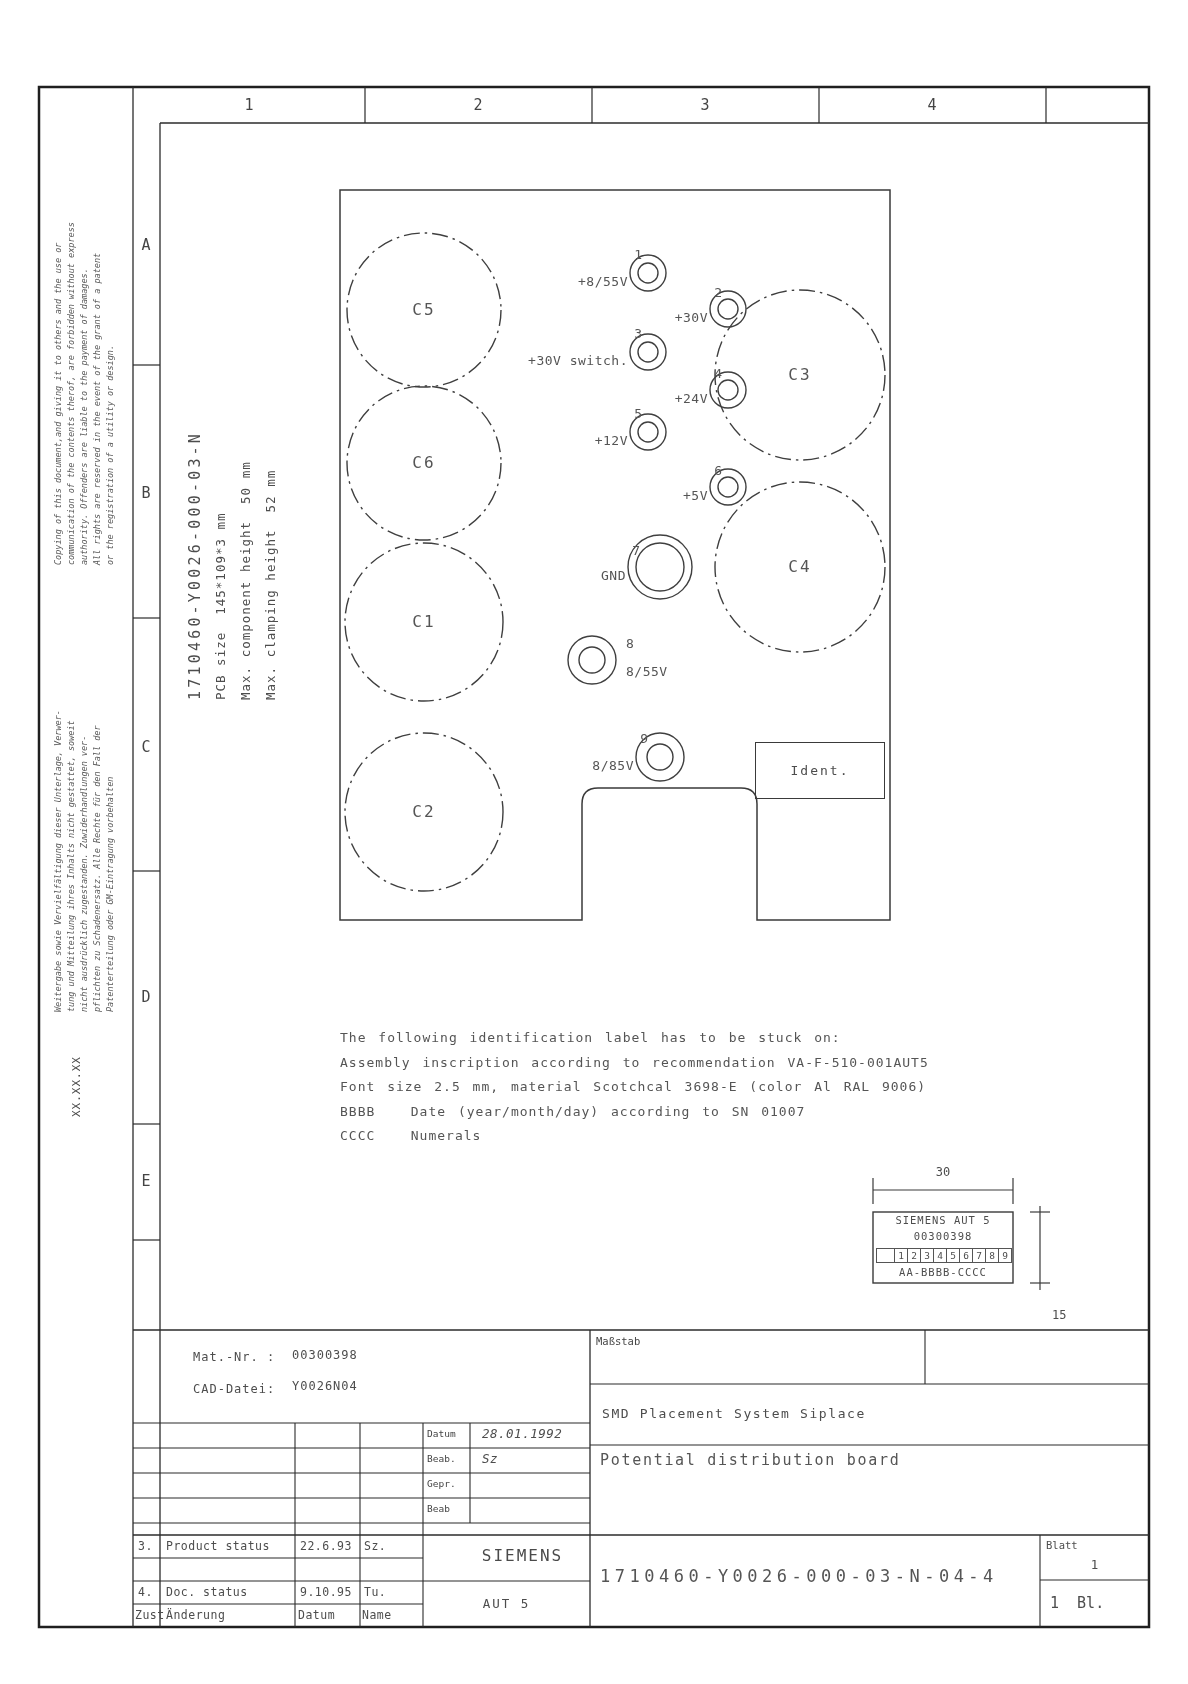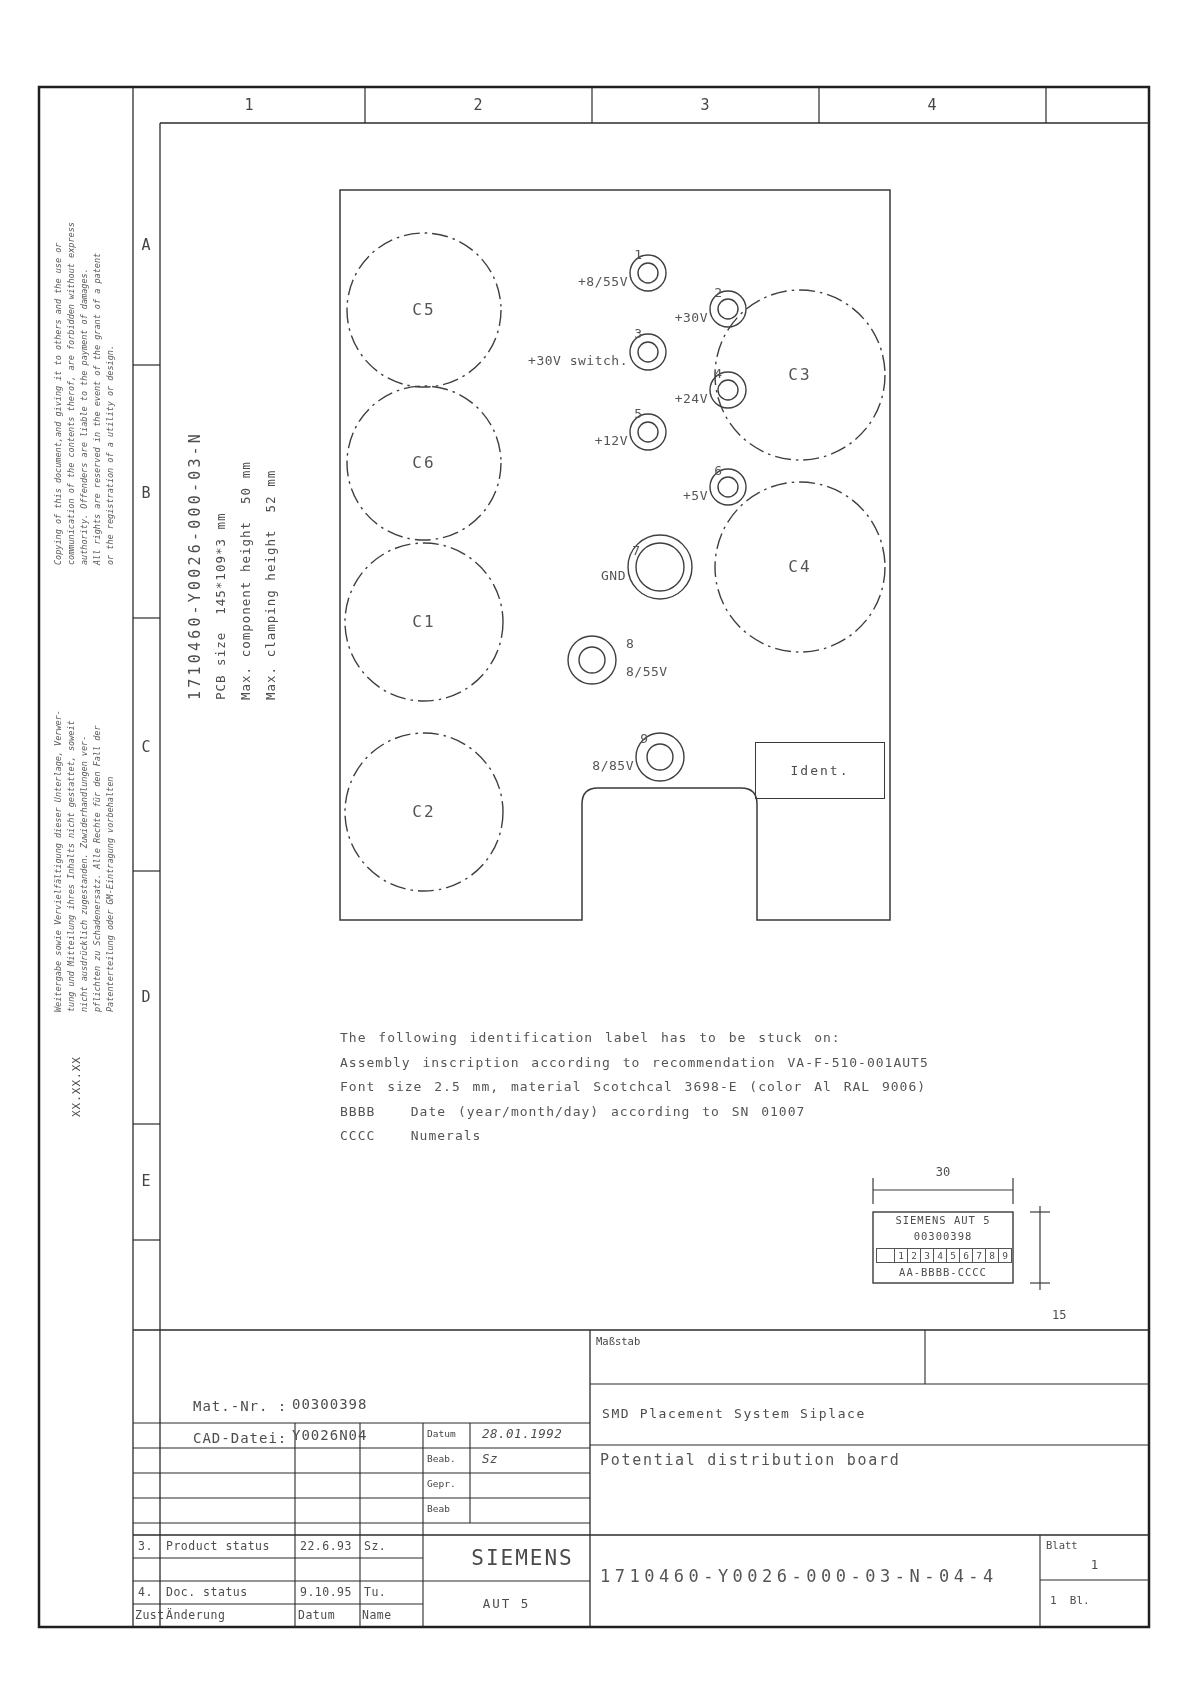--- a/index.html
+++ b/index.html
@@ -15,21 +15,21 @@
   .gridlab{font-size:15px;color:#444;}
   .caplab{font-size:16px;letter-spacing:2px;color:#555;}
   .padnum{font-size:13px;color:#555;}
   .padlab{font-size:13px;letter-spacing:0.5px;color:#555;}
   .note{font-size:13px;letter-spacing:1px;word-spacing:3px;color:#555;}
   .legal{font-size:8.5px;line-height:13px;}
   .binfo1{font-size:15px;letter-spacing:3.2px;}
   .binfo{font-size:12.5px;letter-spacing:1px;}
   .tb-small{font-size:9.5px;color:#444;}
   .tb-val{font-size:12.5px;color:#4d4d4d;letter-spacing:0.5px;font-style:italic;}
-  .tb-big{font-size:14px;letter-spacing:1px;margin-top:48px;}
+  .tb-big{font-size:12px;letter-spacing:1px;}
   .rev{font-size:11.5px;letter-spacing:0.5px;}
   .lblrow{display:flex;}
   .lblcell{border:1px solid #555;height:13px;line-height:13px;font-size:9.5px;text-align:center;color:#4d4d4d;margin-left:-1px;}
   .dim{font-size:12px;color:#4d4d4d;}
   .identbox{border:1.4px solid #3a3a3a;}
 </style>
 </head>
 <body>
 
 <div id="page">
@@ -183,28 +183,28 @@
   <div class="abs cad" style="left:600px;top:1451px;font-size:15px;letter-spacing:1.7px;color:#555">Potential distribution board</div>
 
   <div id="field-rows"></div>
   <div id="revision-rows"></div>
 
   <div class="abs cad rev" style="left:135px;top:1608px">Zust</div>
   <div class="abs cad rev" style="left:166px;top:1608px">Änderung</div>
   <div class="abs cad rev" style="left:298px;top:1608px">Datum</div>
   <div class="abs cad rev" style="left:362px;top:1608px">Name</div>
 
-  <div class="abs ctr cad" style="left:423px;top:1546px;width:199px;font-size:21px;letter-spacing:2px;color:#4a4a4a">SIEMENS</div>
+  <div class="abs ctr cad" style="left:423px;top:1546px;width:199px;font-size:16px;letter-spacing:2px;color:#4a4a4a">SIEMENS</div>
   <div class="abs ctr cad" style="left:423px;top:1596px;width:167px;font-size:12.5px;letter-spacing:2px">AUT 5</div>
 
   <div class="abs cad" style="left:600px;top:1566px;font-size:17px;letter-spacing:4.5px;color:#555">1710460-Y0026-000-03-N-04-4</div>
 
   <div class="abs cad" style="left:1046px;top:1539px;font-size:10.5px">Blatt</div>
   <div class="abs ctr cad" style="left:1040px;top:1557px;width:109px;font-size:12.5px">1</div>
-  <div class="abs cad" style="left:1050px;top:1594px;font-size:11px">1  Bl.</div>
+  <div class="abs cad" style="left:1050px;top:1594px;font-size:15px">1  Bl.</div>
 
 <div class="abs ctr cad gridlab" style="left:229px;top:96px;width:40px">1</div>
     <div class="abs ctr cad gridlab" style="left:458px;top:96px;width:40px">2</div>
     <div class="abs ctr cad gridlab" style="left:685px;top:96px;width:40px">3</div>
     <div class="abs ctr cad gridlab" style="left:912px;top:96px;width:40px">4</div>
     <div class="abs ctr cad gridlab" style="left:126px;top:236px;width:40px">A</div>
     <div class="abs ctr cad gridlab" style="left:126px;top:484px;width:40px">B</div>
     <div class="abs ctr cad gridlab" style="left:126px;top:738px;width:40px">C</div>
     <div class="abs ctr cad gridlab" style="left:126px;top:988px;width:40px">D</div>
     <div class="abs ctr cad gridlab" style="left:126px;top:1172px;width:40px">E</div>

